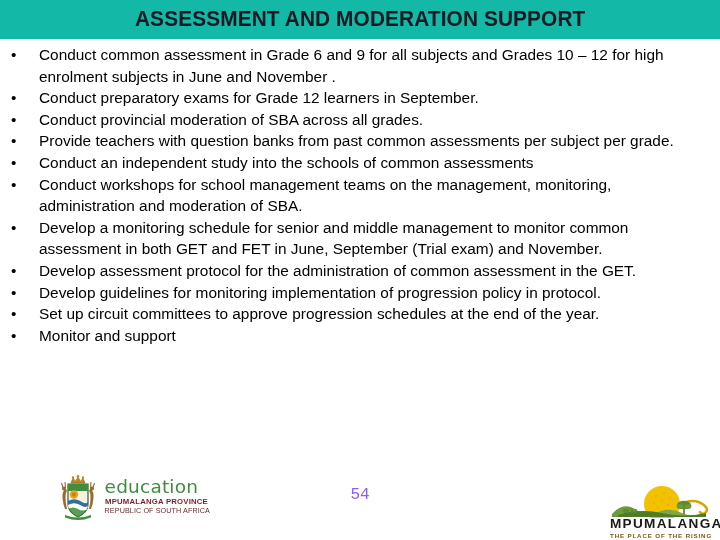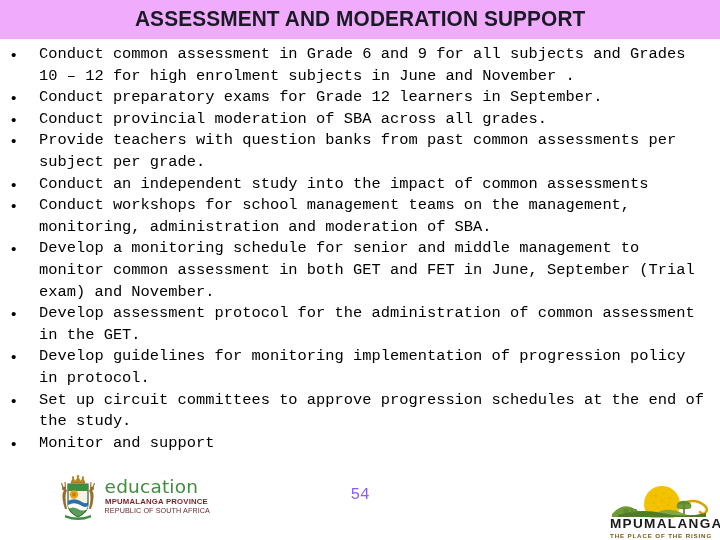--- a/index.html
+++ b/index.html
@@ -15,21 +15,21 @@
     position: relative;
   }
 
   
   .title-banner {
     position: absolute;
     left: 0;
     top: 0;
     width: 720px;
     height: 39px;
-    background: #f0abfc;
+    background: #14b8a6;
     display: flex;
     align-items: center;
     justify-content: center;
     box-sizing: border-box;
   }
   .title-text {
     font-family: "Liberation Sans Narrow", "Liberation Sans", sans-serif;
     font-size: 21.5px;
     font-weight: bold;
     color: #1a1a24;
@@ -64,21 +64,20 @@
   .bullet-item .dot {
     position: absolute;
     left: 11px;
     top: 0;
     font-size: 15.4px;
     line-height: 21.6px;
     color: #000000;
   }
   .bullet-item .txt {
     display: block;
-    font-family: Liberation Mono, monospace;
   }
 
   
   .footer {
     position: absolute;
     left: 0;
     bottom: 0;
     width: 720px;
     height: 80px;
   }
@@ -193,41 +192,41 @@
     <li class="bullet-item">
       <span class="dot">•</span>
       <span class="txt">Conduct provincial moderation of SBA across all grades.</span>
     </li>
     <li class="bullet-item">
       <span class="dot">•</span>
       <span class="txt">Provide teachers with question banks from past common assessments per subject per grade.</span>
     </li>
     <li class="bullet-item">
       <span class="dot">•</span>
-      <span class="txt">Conduct an independent study into the impact of common assessments</span>
+      <span class="txt">Conduct an independent study into the schools of common assessments</span>
     </li>
     <li class="bullet-item">
       <span class="dot">•</span>
       <span class="txt">Conduct workshops for school management teams on the management, monitoring, administration and moderation of SBA.</span>
     </li>
     <li class="bullet-item">
       <span class="dot">•</span>
       <span class="txt">Develop a monitoring schedule for senior and middle management to monitor common assessment in both GET and FET in June, September (Trial exam) and November.</span>
     </li>
     <li class="bullet-item">
       <span class="dot">•</span>
       <span class="txt">Develop assessment protocol for the administration of common assessment in the GET.</span>
     </li>
     <li class="bullet-item">
       <span class="dot">•</span>
       <span class="txt">Develop guidelines for monitoring implementation of progression policy in protocol.</span>
     </li>
     <li class="bullet-item">
       <span class="dot">•</span>
-      <span class="txt">Set up circuit committees to approve progression schedules at the end of the study.</span>
+      <span class="txt">Set up circuit committees to approve progression schedules at the end of the year.</span>
     </li>
     <li class="bullet-item">
       <span class="dot">•</span>
       <span class="txt">Monitor and support</span>
     </li>
   </ul>
 </div>
 
 <div class="footer">
 

